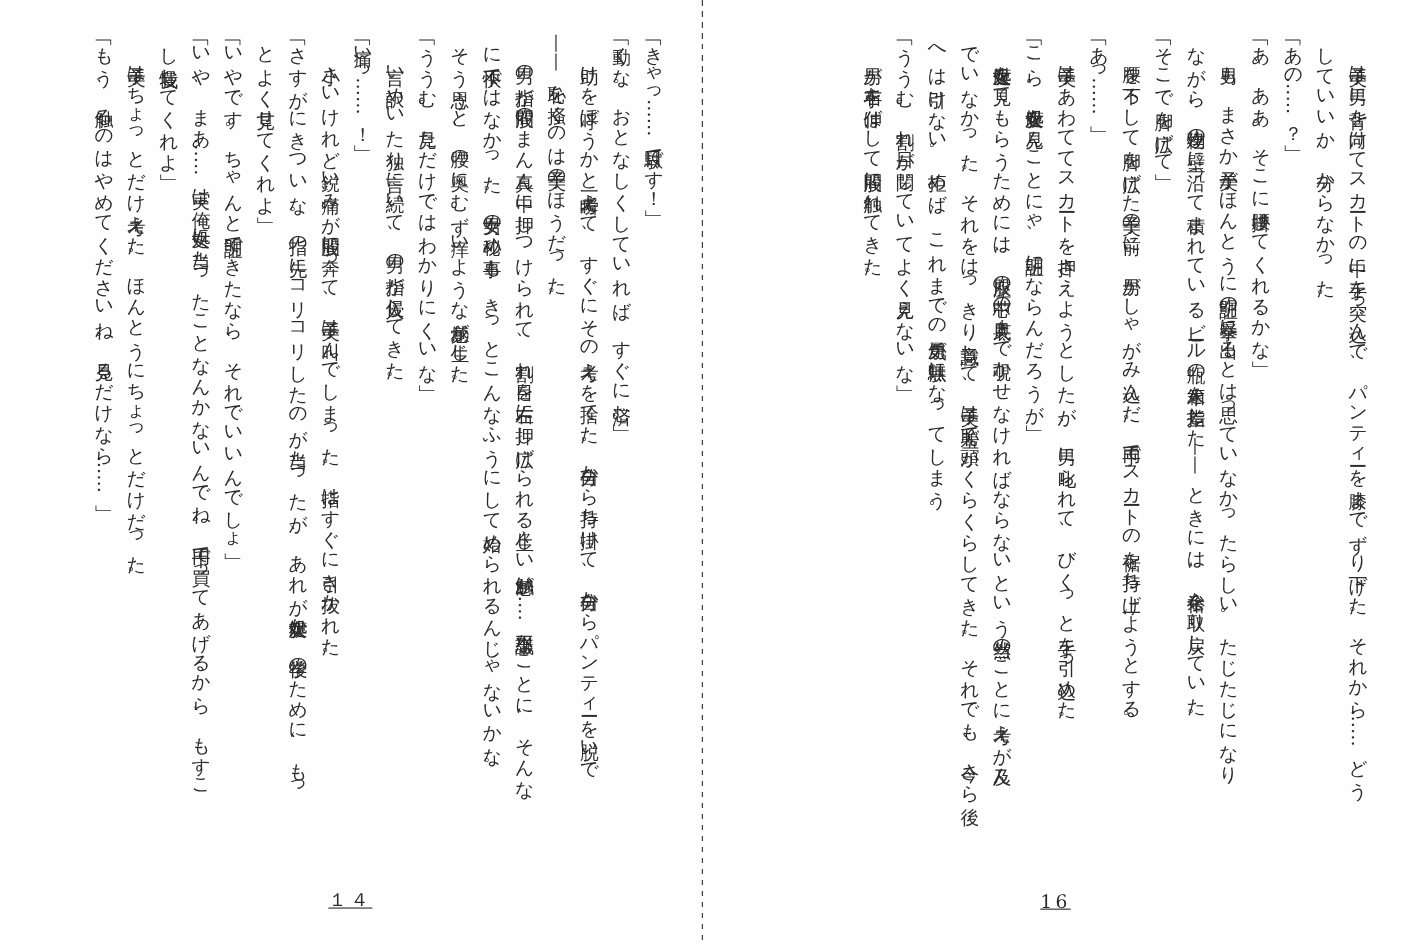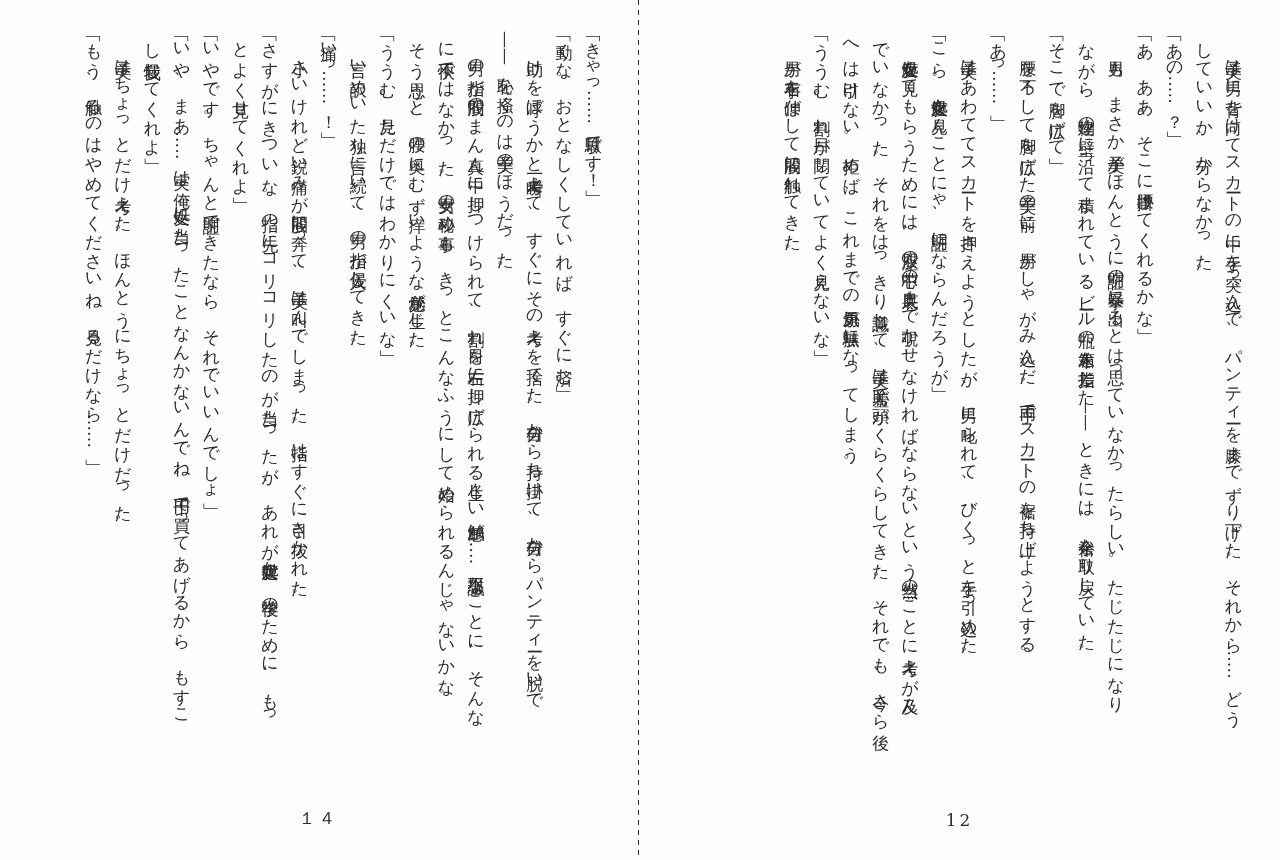--- a/index.html
+++ b/index.html
@@ -61,20 +61,21 @@
   }
   .page-number {
     position: absolute;
     left: 0;
     right: 0;
     bottom: 30px;
     text-align: center;
     font-size: 17px;
     letter-spacing: 3px;
     color: #2b2b2b;
+    text-decoration: underline;
   }
 </style>
 </head>
 <body>
 
 <div class="spread">
 
   <section class="page page-left">
     <div class="text-block">
         <p class="para">「きゃっ……駄目です！」</p>
@@ -104,16 +105,16 @@
         <p class="para indented">男も、まさか美子がほんとうに証明の暴挙に出るとは思っていなかったらしい。たじたじになりながら、建物の壁に沿って積まれているビール瓶の木箱を指差した——ときには、余裕を取り戻していた。</p>
         <p class="para">「そこで脚を広げて」</p>
         <p class="para indented">腰を下ろして脚を広げた美子の前に、男がしゃがみ込んだ。両手でスカートの裾を持ち上げようとする。</p>
         <p class="para">「あっ……」</p>
         <p class="para indented">美子はあわててスカートを押さえようとしたが、男に叱られて、びくっと手を引っ込めた。</p>
         <p class="para">「こら。処女膜を見んことにゃ、証明にならんだろうが」</p>
         <p class="para indented">処女膜を見てもらうためには、股座の中芯の奥底まで覗かせなければならないという当然のことに考えが及んでいなかった。それをはっきり意識して、美子は羞恥で頭がくらくらしてきた。それでも、今さら後へは引けない。拒めば、これまでの勇気が無駄になってしまう。</p>
         <p class="para">「ううむ。割れ目が閉じていてよく見えないな」</p>
         <p class="para indented">男が右手を伸ばして股間に触れてきた。</p>
       </div>
-    <div class="page-number">12</div>
+    <div class="page-number">16</div>
   </section>
 
 </div>
 
 </body></html>

